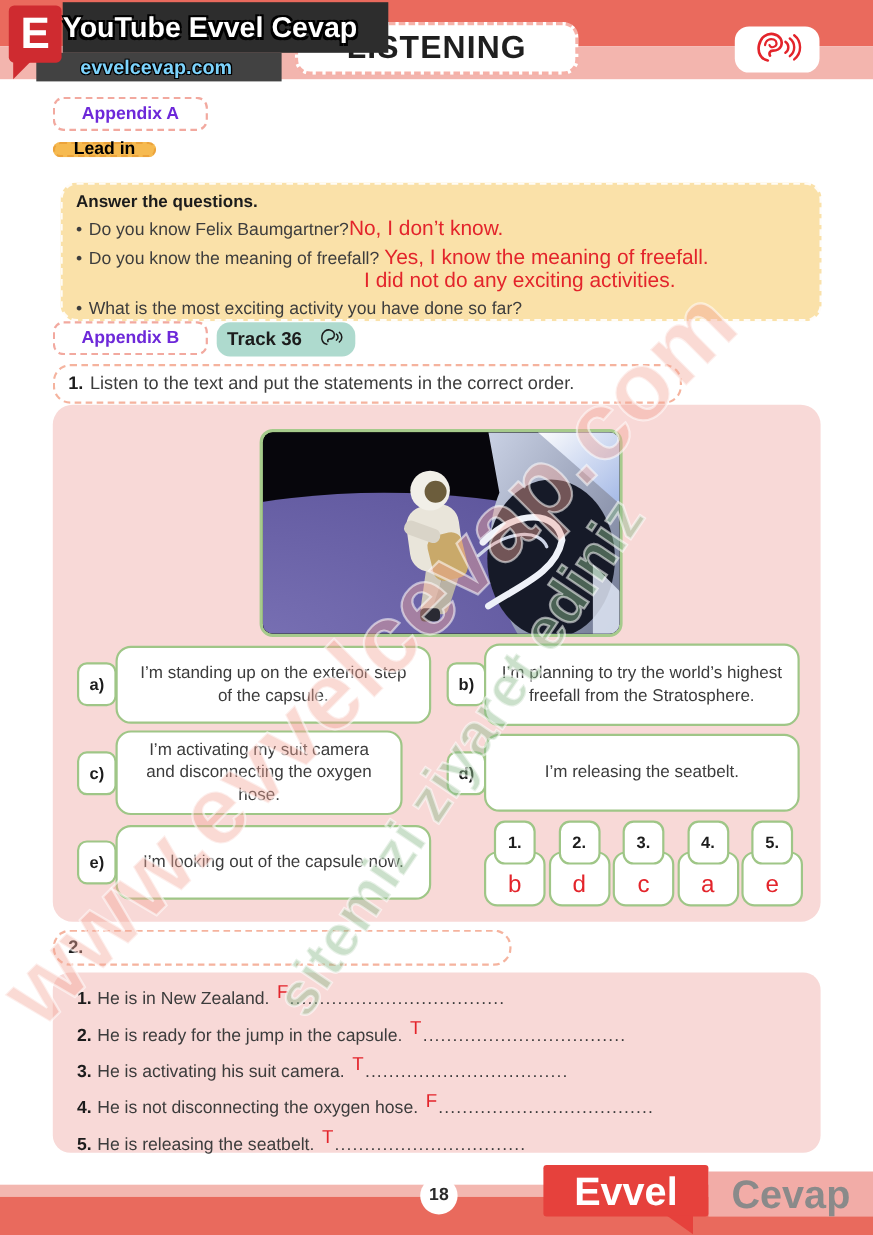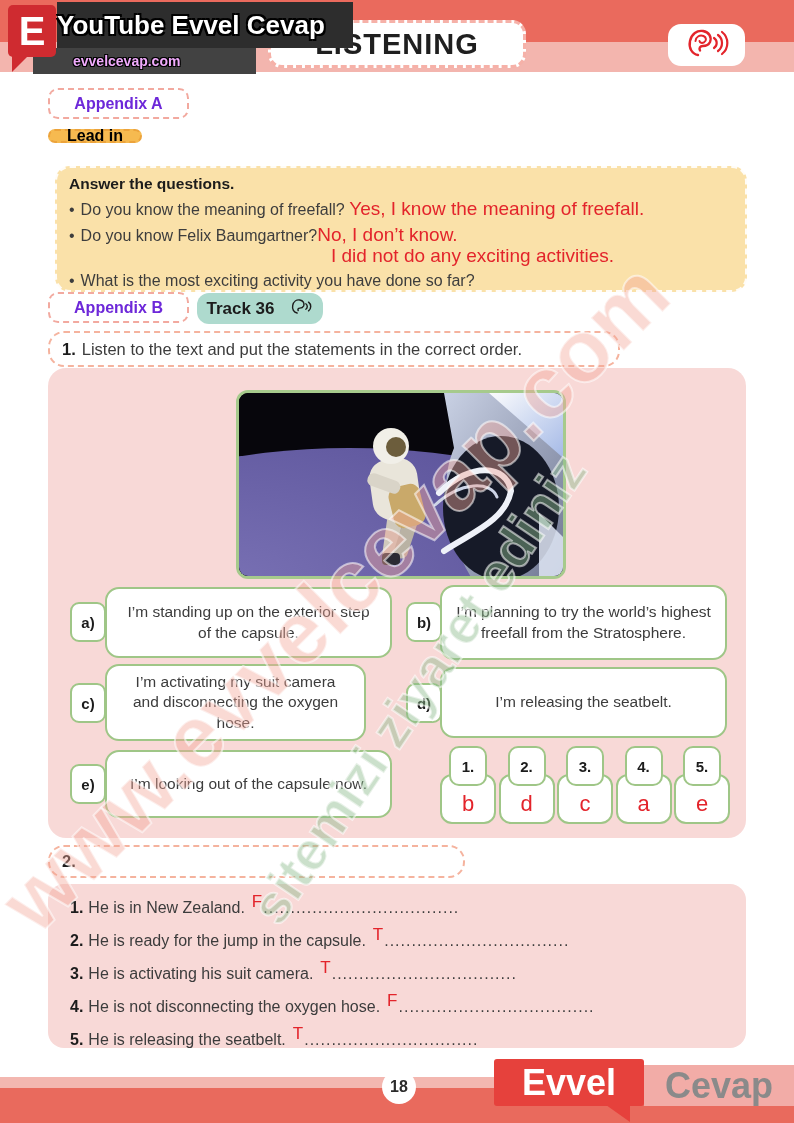--- a/index.html
+++ b/index.html
@@ -12,21 +12,21 @@
   .band-light { position:absolute; left:0; top:42px; width:794px; height:30px; background:#F3B5AE; }
   .listening-box { position:absolute; left:268px; top:20px; width:258px; height:48px; background:#fff;
     border:3px dashed #F6B1A8; border-radius:14px; display:flex; align-items:center; justify-content:center; z-index:2; }
   .listening-box span { font-size:29px; font-weight:bold; color:#1f1f1f; letter-spacing:1px; }
   .banner1 { position:absolute; left:57px; top:2px; width:296px; height:46px; background:#2D2D2D; z-index:3;
     display:flex; align-items:center; }
   .banner1 span { color:#fff; font-size:26px; font-weight:bold;
     text-shadow:-2px -2px 0 #000, 2px -2px 0 #000, -2px 2px 0 #000, 2px 2px 0 #000; }
   .banner2 { position:absolute; left:33px; top:48px; width:223px; height:26px; background:#424242; z-index:3;
     display:flex; align-items:center; padding-left:40px; }
-  .banner2 span { color:#f0abfc; font-size:14px; font-weight:bold;
+  .banner2 span { color:#7dd3fc; font-size:18px; font-weight:bold;
     text-shadow:-1px -1px 0 #000, 1px -1px 0 #000, -1px 1px 0 #000, 1px 1px 0 #000; }
   .e-logo { position:absolute; left:8px; top:5px; width:48px; height:52px; background:#CF2B30; border-radius:5px; z-index:4;
     display:flex; align-items:center; justify-content:center; }
   .e-logo span { color:#fff; font-size:40px; font-weight:bold; }
   .e-tail { position:absolute; left:12px; top:56px; width:0; height:0; z-index:3;
     border-top:16px solid #CF2B30; border-right:16px solid transparent; }
   .ear-box { position:absolute; left:668px; top:24px; width:77px; height:42px; background:#fff; border-radius:13px; z-index:2;
     display:flex; align-items:center; justify-content:center; }
 
   
@@ -150,24 +150,24 @@
   <div class="appendix appendix-a">
     <span>Appendix A</span>
   </div>
   <div class="lead-in">
     <span>Lead in</span>
   </div>
 
   <div class="q-panel">
     <div class="q-head">Answer the questions.</div>
     <div class="q-row">
+      <span class="bullet">•</span><span>Do you know Felix Baumgartner?</span><span class="ans-red">No, I don’t know.</span>
+    </div>
+    <div class="q-row">
       <span class="bullet">•</span><span>Do you know the meaning of freefall?</span> <span class="ans-red">Yes, I know the meaning of freefall.</span>
-    </div>
-    <div class="q-row">
-      <span class="bullet">•</span><span>Do you know Felix Baumgartner?</span><span class="ans-red">No, I don’t know.</span>
     </div>
     <div class="q-row ans3">
       <span class="ans-red">I did not do any exciting activities.</span>
     </div>
     <div class="q-row">
       <span class="bullet">•</span><span>What is the most exciting activity you have done so far?</span>
     </div>
   </div>
 
   <div class="appendix appendix-b">

